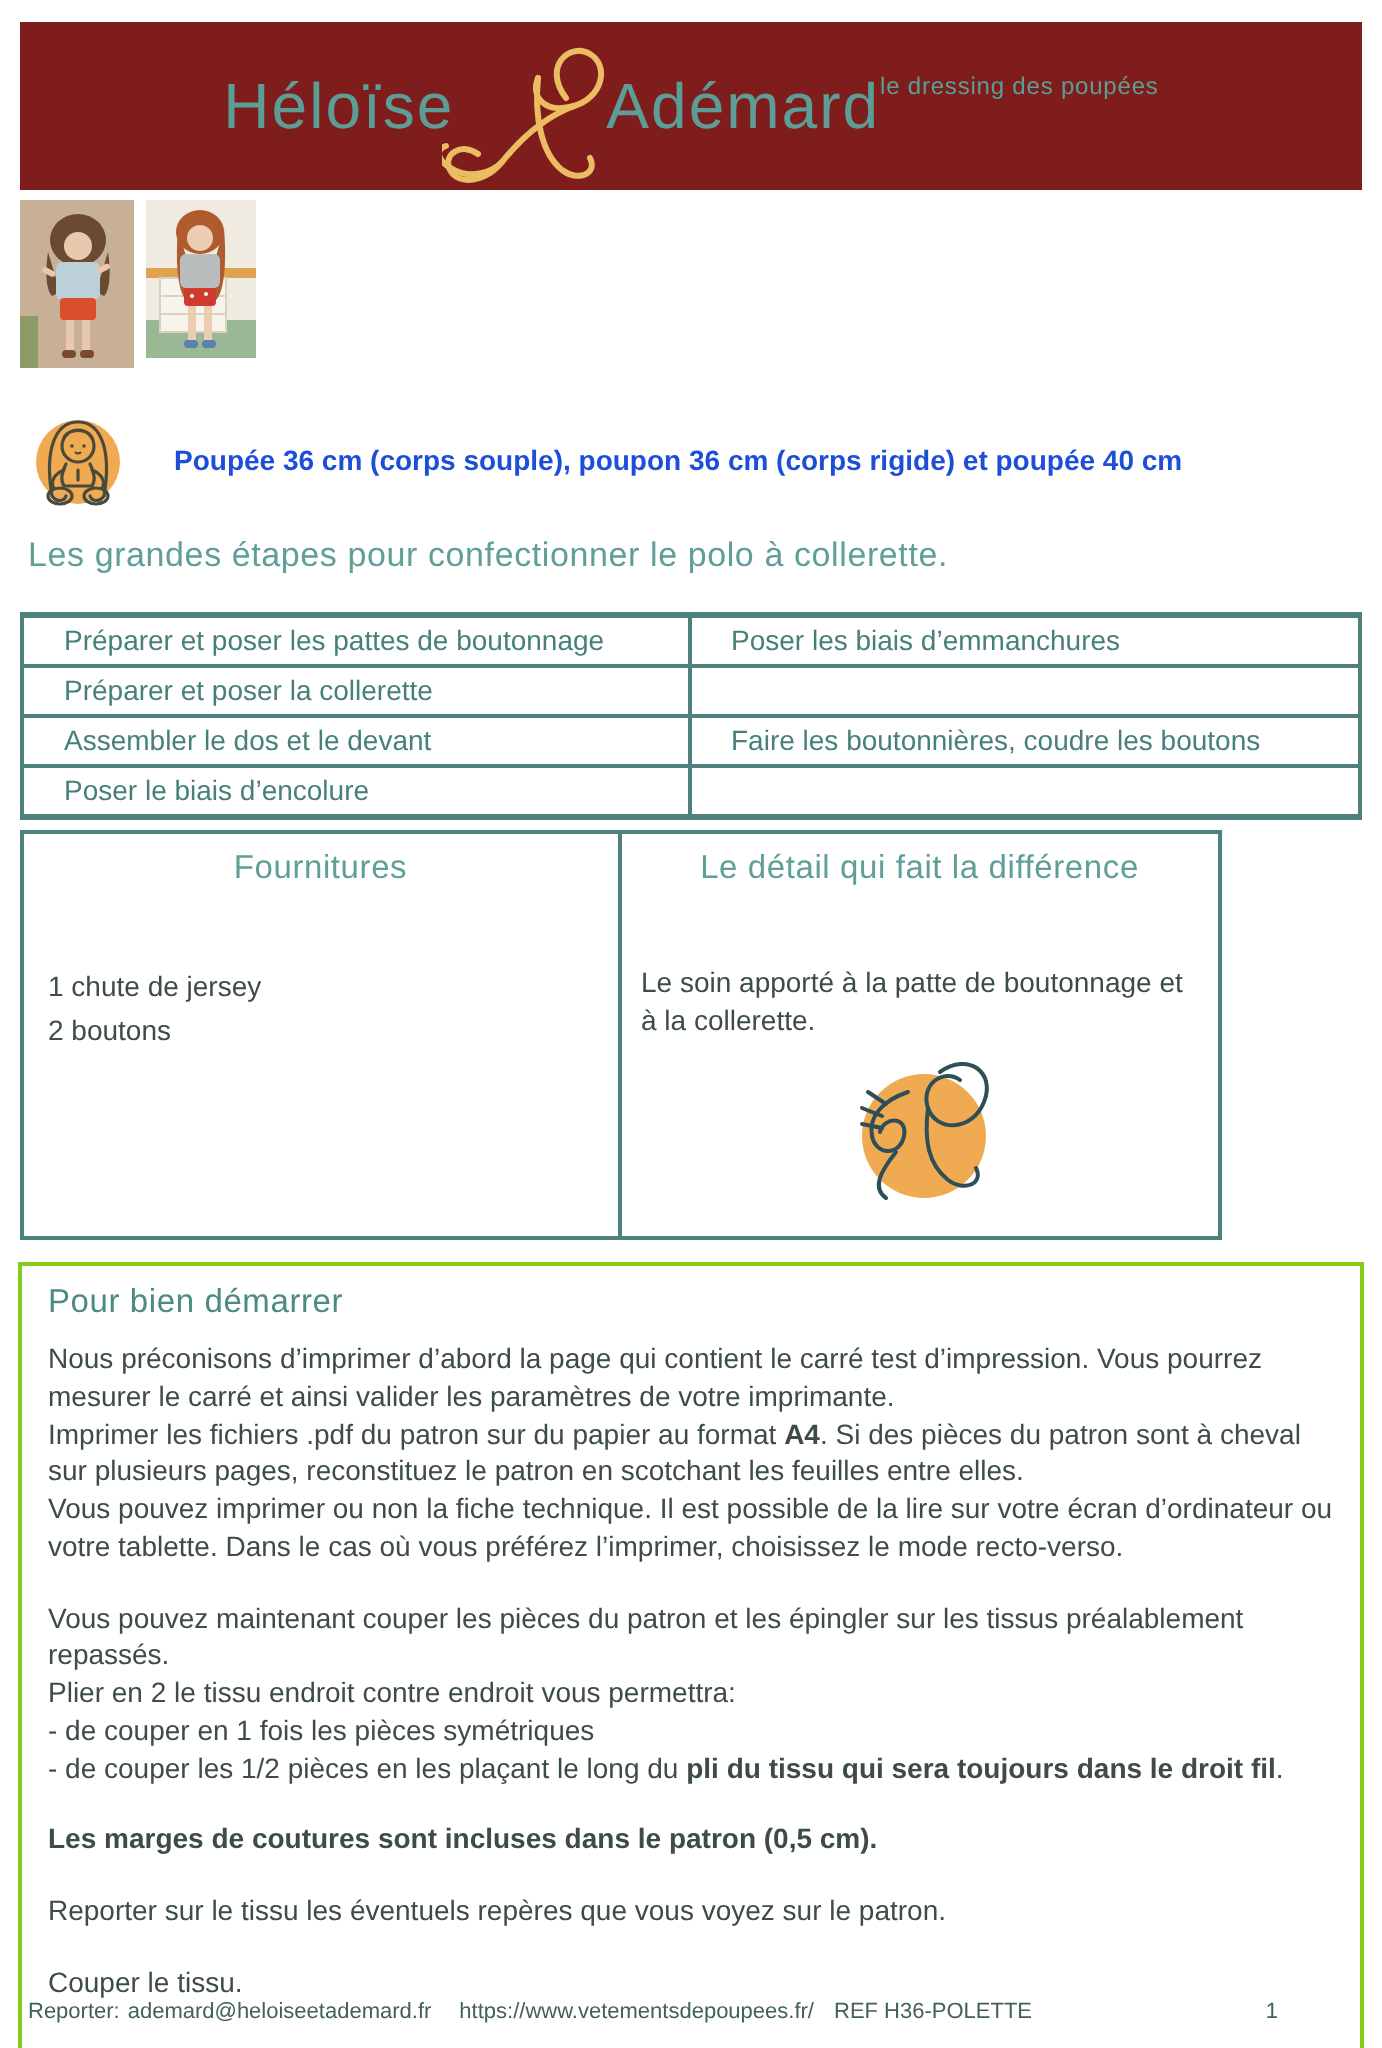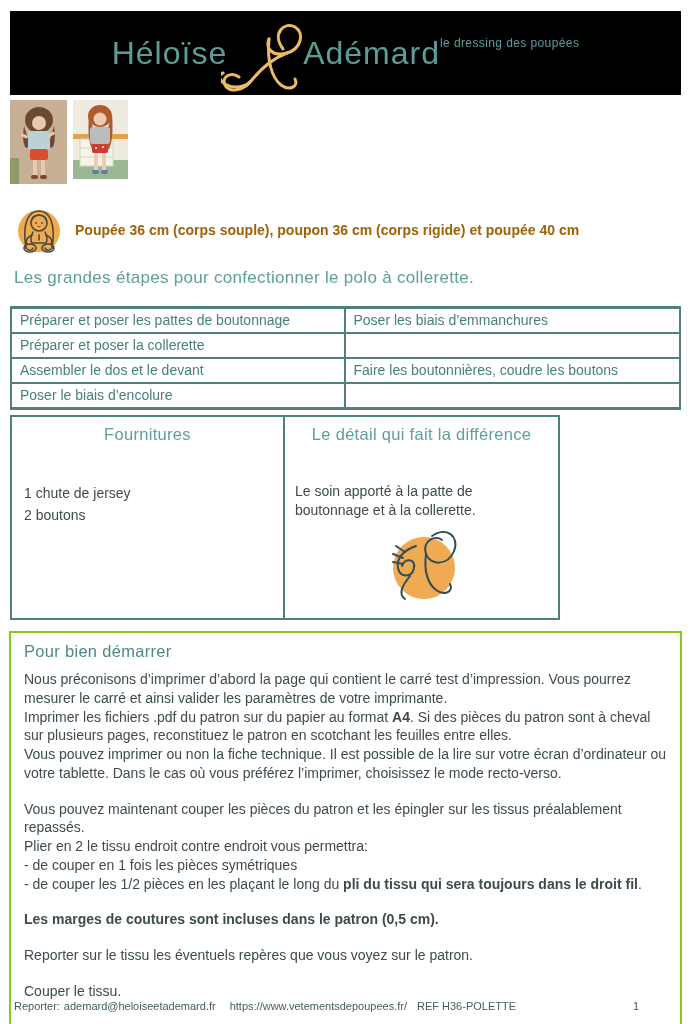--- a/index.html
+++ b/index.html
@@ -1,43 +1,43 @@
 <!DOCTYPE html>
 <html><head>
 <meta charset="utf-8">
 <style>
   html,body{margin:0;padding:0;}
   body{
     width:691px;height:1024px;background:#ffffff;position:relative;overflow:hidden;
     font-family:"Liberation Sans",sans-serif;-webkit-font-smoothing:antialiased;
   }
   
-  .header-band{margin:11px 10px 0;height:84px;background:#000000;display:flex;align-items:center;justify-content:center;}
+  .header-band{margin:11px 10px 0;height:84px;background:#7f1d1d;display:flex;align-items:center;justify-content:center;}
   .logo{display:flex;align-items:center;position:relative;}
   .logo-word{font-size:32px;color:#5c9e97;letter-spacing:1px;font-weight:400;}
   .amp-svg{margin:0 -10px 0 -6px;position:relative;top:6px;}
   .logo-right{display:flex;flex-direction:row;align-items:flex-start;}
   .tagline{font-size:12px;color:#5c9e97;margin-top:1px;letter-spacing:.4px;}
   
   .photos{position:absolute;left:10px;top:100px;display:flex;gap:6px;}
   .photo{display:block;border:0;}
   
   .size-row{position:absolute;left:15px;top:202px;display:flex;align-items:center;}
-  .size-text{margin-left:12px;font-size:14px;font-weight:bold;color:#a16207;}
+  .size-text{margin-left:24px;font-size:14px;font-weight:bold;color:#1d4ed8;}
   
   .section-heading{position:absolute;left:14px;top:268px;font-size:17px;color:#5f9f98;letter-spacing:.3px;}
   
   .steps{position:absolute;left:10px;top:306px;width:671px;box-sizing:border-box;
          border:2px solid #4e817c;border-top-width:3px;border-bottom-width:3px;}
   .steps-row{display:flex;}
   .steps-row + .steps-row{border-top:2px solid #4e817c;}
-  .steps-cell{width:50%;box-sizing:border-box;padding:3px 8px;font-size:14px;line-height:17px;color:#47807a;}
+  .steps-cell{width:50%;box-sizing:border-box;padding:3px 20px;font-size:14px;line-height:17px;color:#47807a;}
   .steps-cell.c-left{border-right:2px solid #4e817c;}
   
-  .info-box{position:absolute;left:10px;top:415px;width:550px;height:205px;box-sizing:border-box;
+  .info-box{position:absolute;left:10px;top:415px;width:601px;height:205px;box-sizing:border-box;
             border:2px solid #4e817c;display:flex;}
   .info-col{width:50%;box-sizing:border-box;padding:8px 10px 0;}
   .info-col.c-left{border-right:2px solid #4e817c;}
   .info-title{text-align:center;font-size:16.5px;color:#5f9f98;letter-spacing:.3px;}
   .supplies-list{margin-top:38px;font-size:14px;color:#3d4c4b;line-height:1.6;padding-left:2px;}
   .detail-text{margin-top:38px;font-size:14px;color:#3d4c4b;line-height:1.35;}
   .hand-wrap{display:flex;justify-content:center;margin-top:4px;}
   
   .start-box{position:absolute;left:9px;top:631px;width:673px;height:423px;box-sizing:border-box;
              border:2px solid #84cc16;padding:9px 13px;}

